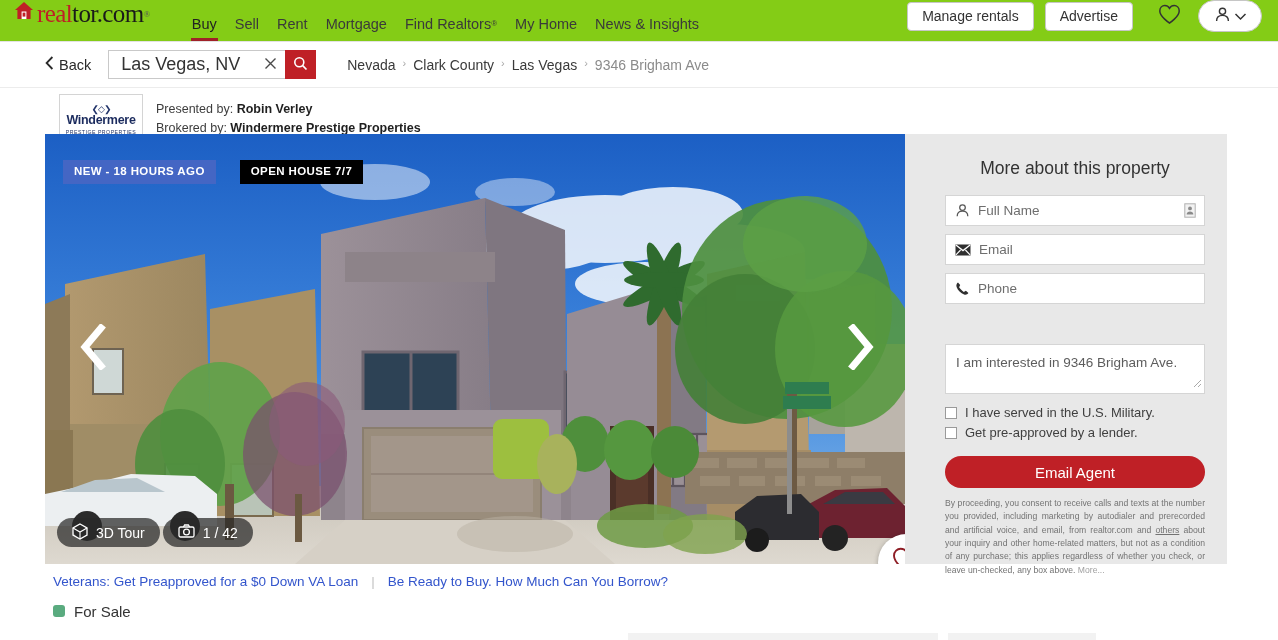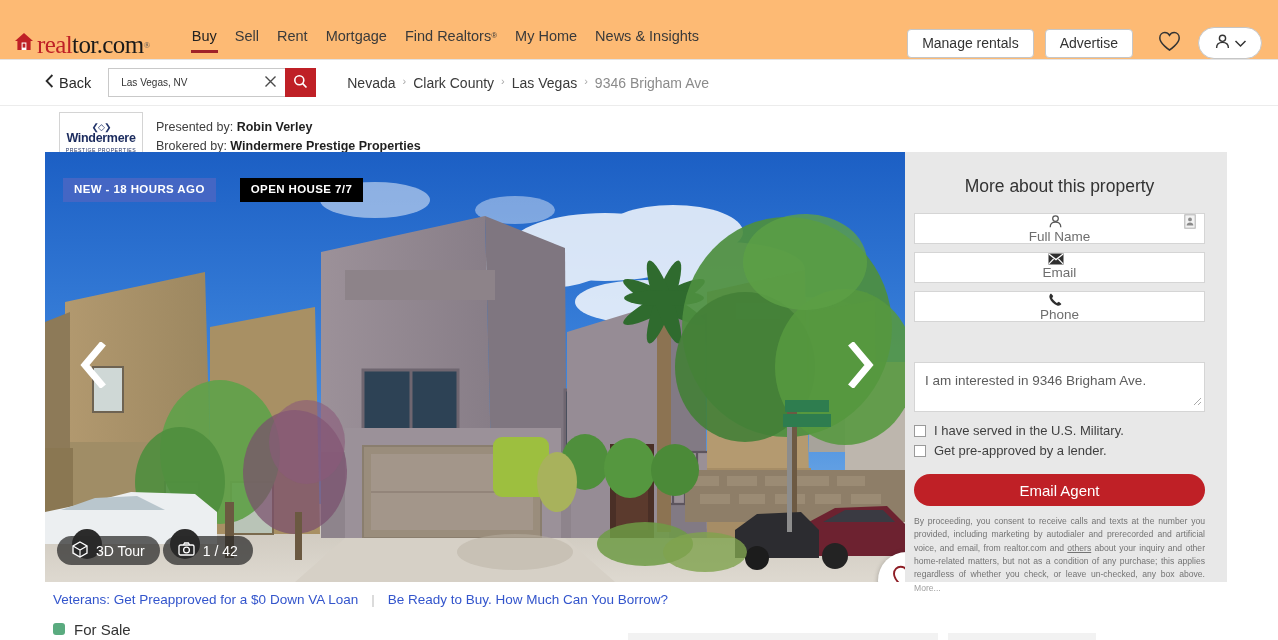--- a/index.html
+++ b/index.html
@@ -9,25 +9,25 @@
     width: 1278px; height: 640px;
     overflow: hidden;
     background: #ffffff;
     font-family: "Liberation Sans", sans-serif;
     color: #3a3a3a;
   }
 
   
   .header {
     position: relative;
-    height: 60px;
+    height: 42px;
     display: flex;
-    align-items: flex-end;
+    align-items: flex-start;
     border-bottom: 1px solid #e3e3e3;
-    background: #fdba74;
+    background: #84cc16;
   }
   .logo {
     display: flex; align-items: center;
     margin-left: 13px;
     font-size: 25px;
     letter-spacing: -0.6px;
     color: #1a1a1a;
     font-family: "Liberation Serif", serif;
   }
   .logo-house { margin-right: 2px; display:block; }
@@ -108,21 +108,21 @@
   .search-box {
     border: 1px solid #c9c9c9;
     border-right: none;
     width: 177px;
     display: flex; align-items: center;
     padding: 0 8px 0 10px;
     background: #fff;
   }
   .search-input {
     border: none; outline: none;
-    font-size: 10px; color: #333;
+    font-size: 18px; color: #333;
     width: 140px;
     font-family: "Liberation Sans", sans-serif;
     background: transparent;
   }
   .clear-x { cursor: pointer; display:block; margin-left:auto;}
   .search-btn {
     width: 31px;
     background: #bf2026;
     display: flex; align-items: center; justify-content: center;
     cursor: pointer;
@@ -229,38 +229,37 @@
     box-shadow: 0 1px 5px rgba(0,0,0,0.28);
     display: flex; align-items: center; justify-content: center;
     z-index: 9; cursor: pointer;
   }
 
   
   .sidebar {
     width: 322px; height: 430px;
     background: #e8e8e8;
     flex: none;
-    padding: 24px 22px 0 9px;
+    padding: 24px 22px 0 40px;
   }
   .side-title {
     text-align: center;
     font-size: 17.5px;
     color: #333;
     margin-bottom: 16px;
     font-weight: normal;
   }
   .field {
     background: #fff;
     border: 1px solid #d5d5d5;
     height: 31px;
     display: flex; align-items: center;
     padding: 0 9px;
     margin-bottom: 8px;
     position: relative;
-    flex-direction: column;
   }
   .field-ico { flex: none; display:flex; align-items:center; margin-right: 8px; }
   .field-ph { font-size: 13.5px; color: #6e6e6e; }
   .field-extra { position: absolute; right: 8px; display:flex; }
   .textarea-box {
     background: #fff;
     border: 1px solid #d5d5d5;
     height: 50px;
     padding: 8px 10px;
     margin-bottom: 11px;

